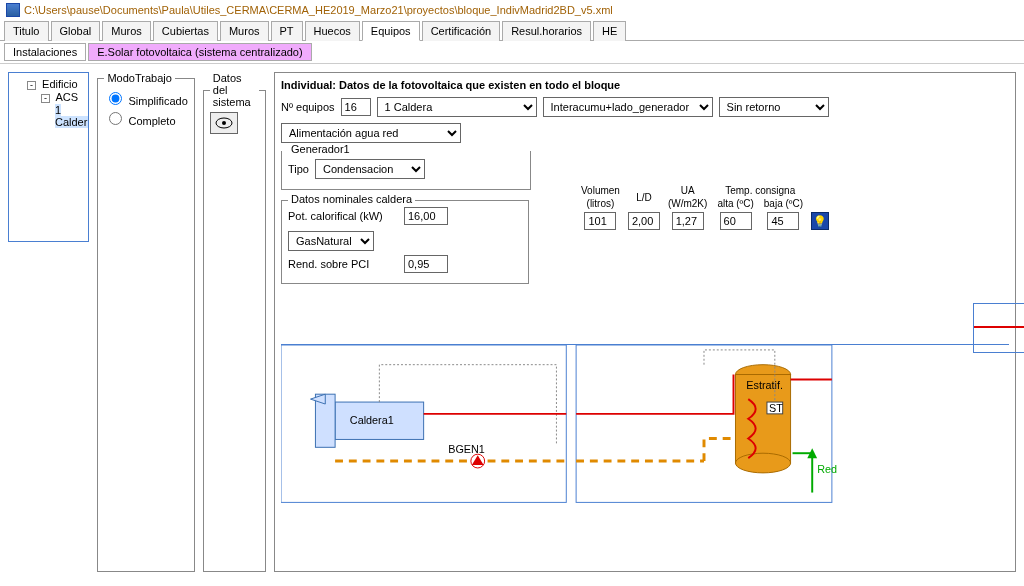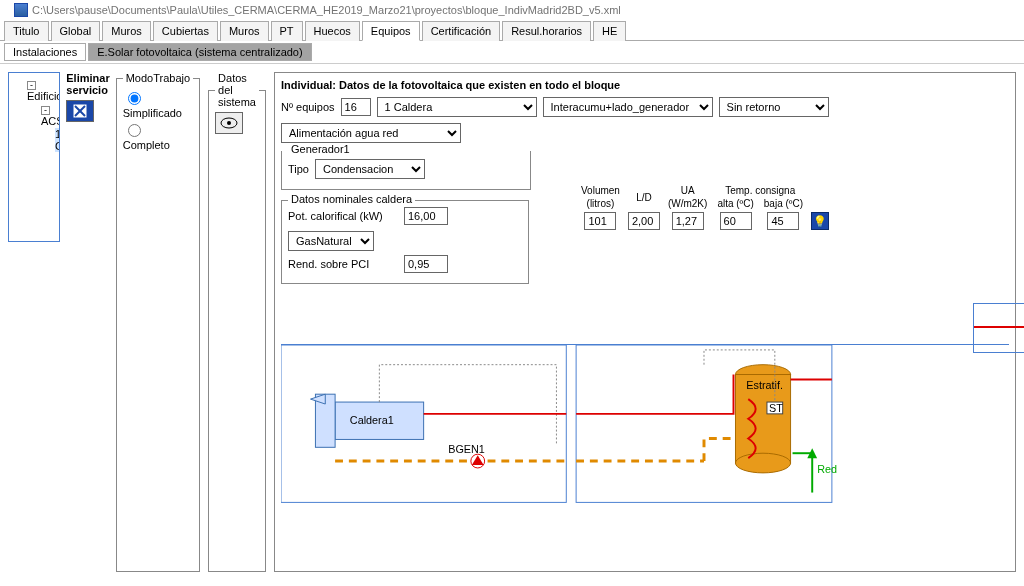--- a/index.html
+++ b/index.html
@@ -1,23 +1,23 @@
 <!DOCTYPE html>
 <html><head>
 <meta charset="utf-8">
 <style>
   * { box-sizing: border-box; font-family: Tahoma, Arial, sans-serif; font-size: 11px; }
   body { margin: 0; background: #fff; color: #000; }
-  .titlebar { padding: 3px 14px; color: #737373; font-size: 12px; display: flex; align-items: center; gap: 4px; }
+  .titlebar { padding: 3px 6px; color: #a16207; font-size: 12px; display: flex; align-items: center; gap: 4px; }
   .titlebar .icon { width: 14px; height: 14px; background: linear-gradient(#4a7fd1,#2a5fa1); border: 1px solid #1a47a8; }
   .tabstrip { display: flex; border-bottom: 1px solid #aaa; padding-left: 4px; }
   .tabstrip .tab { padding: 3px 8px; border: 1px solid #aaa; border-bottom: none; margin-right: 2px; background: #f4f4f4; cursor: pointer; position: relative; top: 1px; }
   .tabstrip .tab.active { background: #fff; border-bottom: 1px solid #fff; }
   .subtabstrip { display: flex; padding: 2px 4px; border-bottom: 1px solid #ccc; }
-  .subtabstrip .tab { padding: 2px 8px; border: 1px solid #aaa; margin-right: 2px; background: #a3a3a3; cursor: pointer; }
+  .subtabstrip .tab { padding: 2px 8px; border: 1px solid #aaa; margin-right: 2px; background: #f0abfc; cursor: pointer; }
   .subtabstrip .tab.active { background: #fff; }
   .main { display: grid; grid-template-columns: 260px 1fr; gap: 6px; padding: 8px; }
   .leftcol { display: flex; gap: 6px; }
   .treebox { border: 1px solid #888; height: 170px; padding: 4px; overflow: auto; background: #fff; }
   .tree ul { list-style: none; margin: 0; padding-left: 14px; }
   .tree li { padding: 1px 0; }
   .tree .toggle { display: inline-block; width: 9px; height: 9px; border: 1px solid #888; text-align: center; line-height: 7px; font-size: 9px; margin-right: 3px; cursor: pointer; }
   .tree .selected { background: #cde3ff; }
   .leftrow { display: flex; gap: 4px; }
   fieldset { border: 1px solid #888; padding: 4px 6px 6px 6px; }
@@ -93,31 +93,20 @@
                   </li>
                 </ul>
               </li>
             </ul>
           </li>
         </ul>
       </div>
     </div>
 
     <div class="leftrow">
-      <div style="text-align:left">
-        <div class="elimlbl">Eliminar</div>
-        <div class="elimlbl">servicio</div>
-        <div class="btnicon" style="margin-top:4px">
-          <svg width="14" height="14">
-              <rect x="1" y="1" width="12" height="12" fill="#fff" stroke="#fff"></rect>
-              <line x1="2" y1="2" x2="12" y2="12" stroke="#1a47a8" stroke-width="2"></line>
-              <line x1="12" y1="2" x2="2" y2="12" stroke="#1a47a8" stroke-width="2"></line>
-            </svg>
-        </div>
-      </div>
       <fieldset>
         <legend>ModoTrabajo</legend>
         <label class="radio"><input type="radio" checked="" style=""> <span>Simplificado</span></label>
         <label class="radio"><input type="radio" style=""> <span>Completo</span></label>
       </fieldset>
       <fieldset style="flex:1">
         <legend>Datos del sistema</legend>
         <div class="btnicon eye">
           <svg width="18" height="12">
               <ellipse cx="9" cy="6" rx="8" ry="5" fill="none" stroke="#000"></ellipse>

